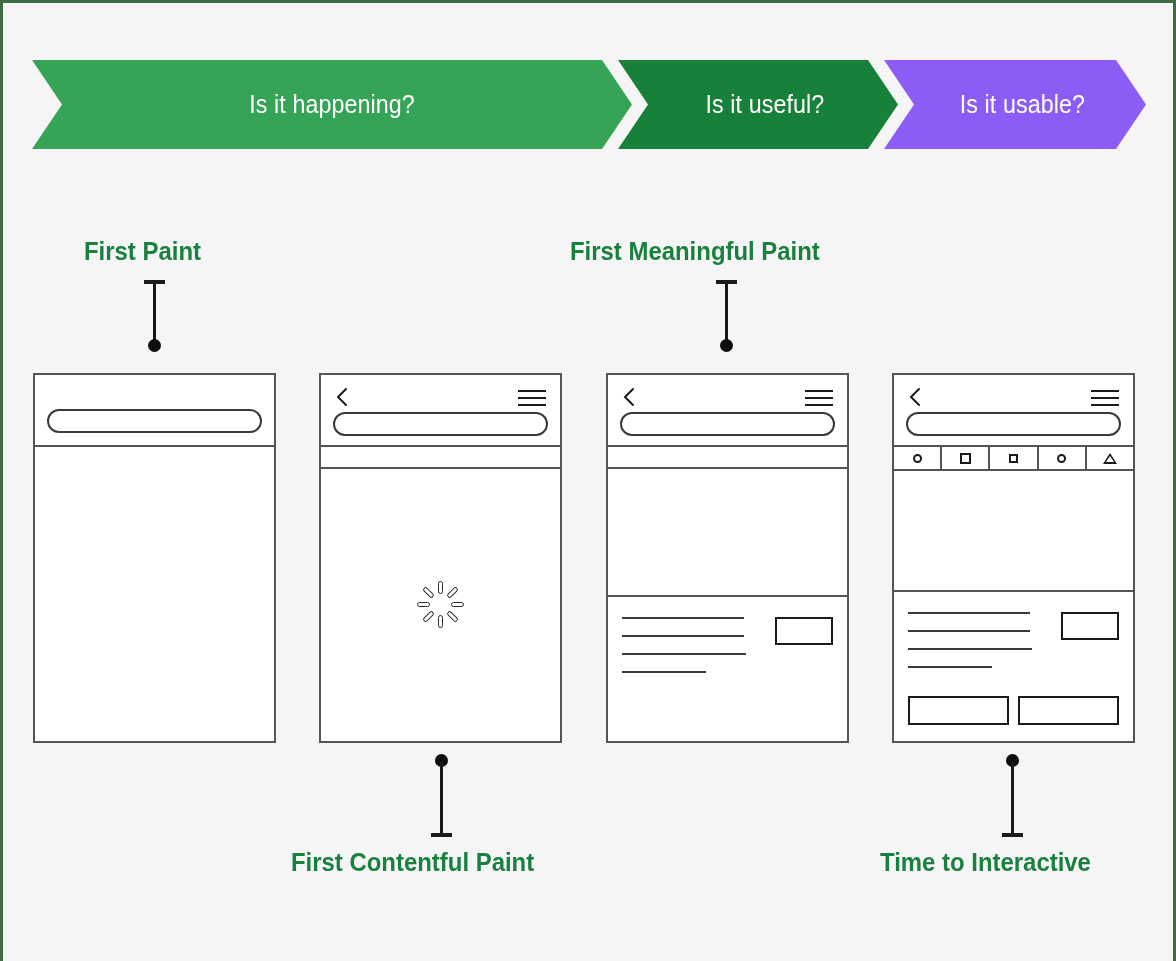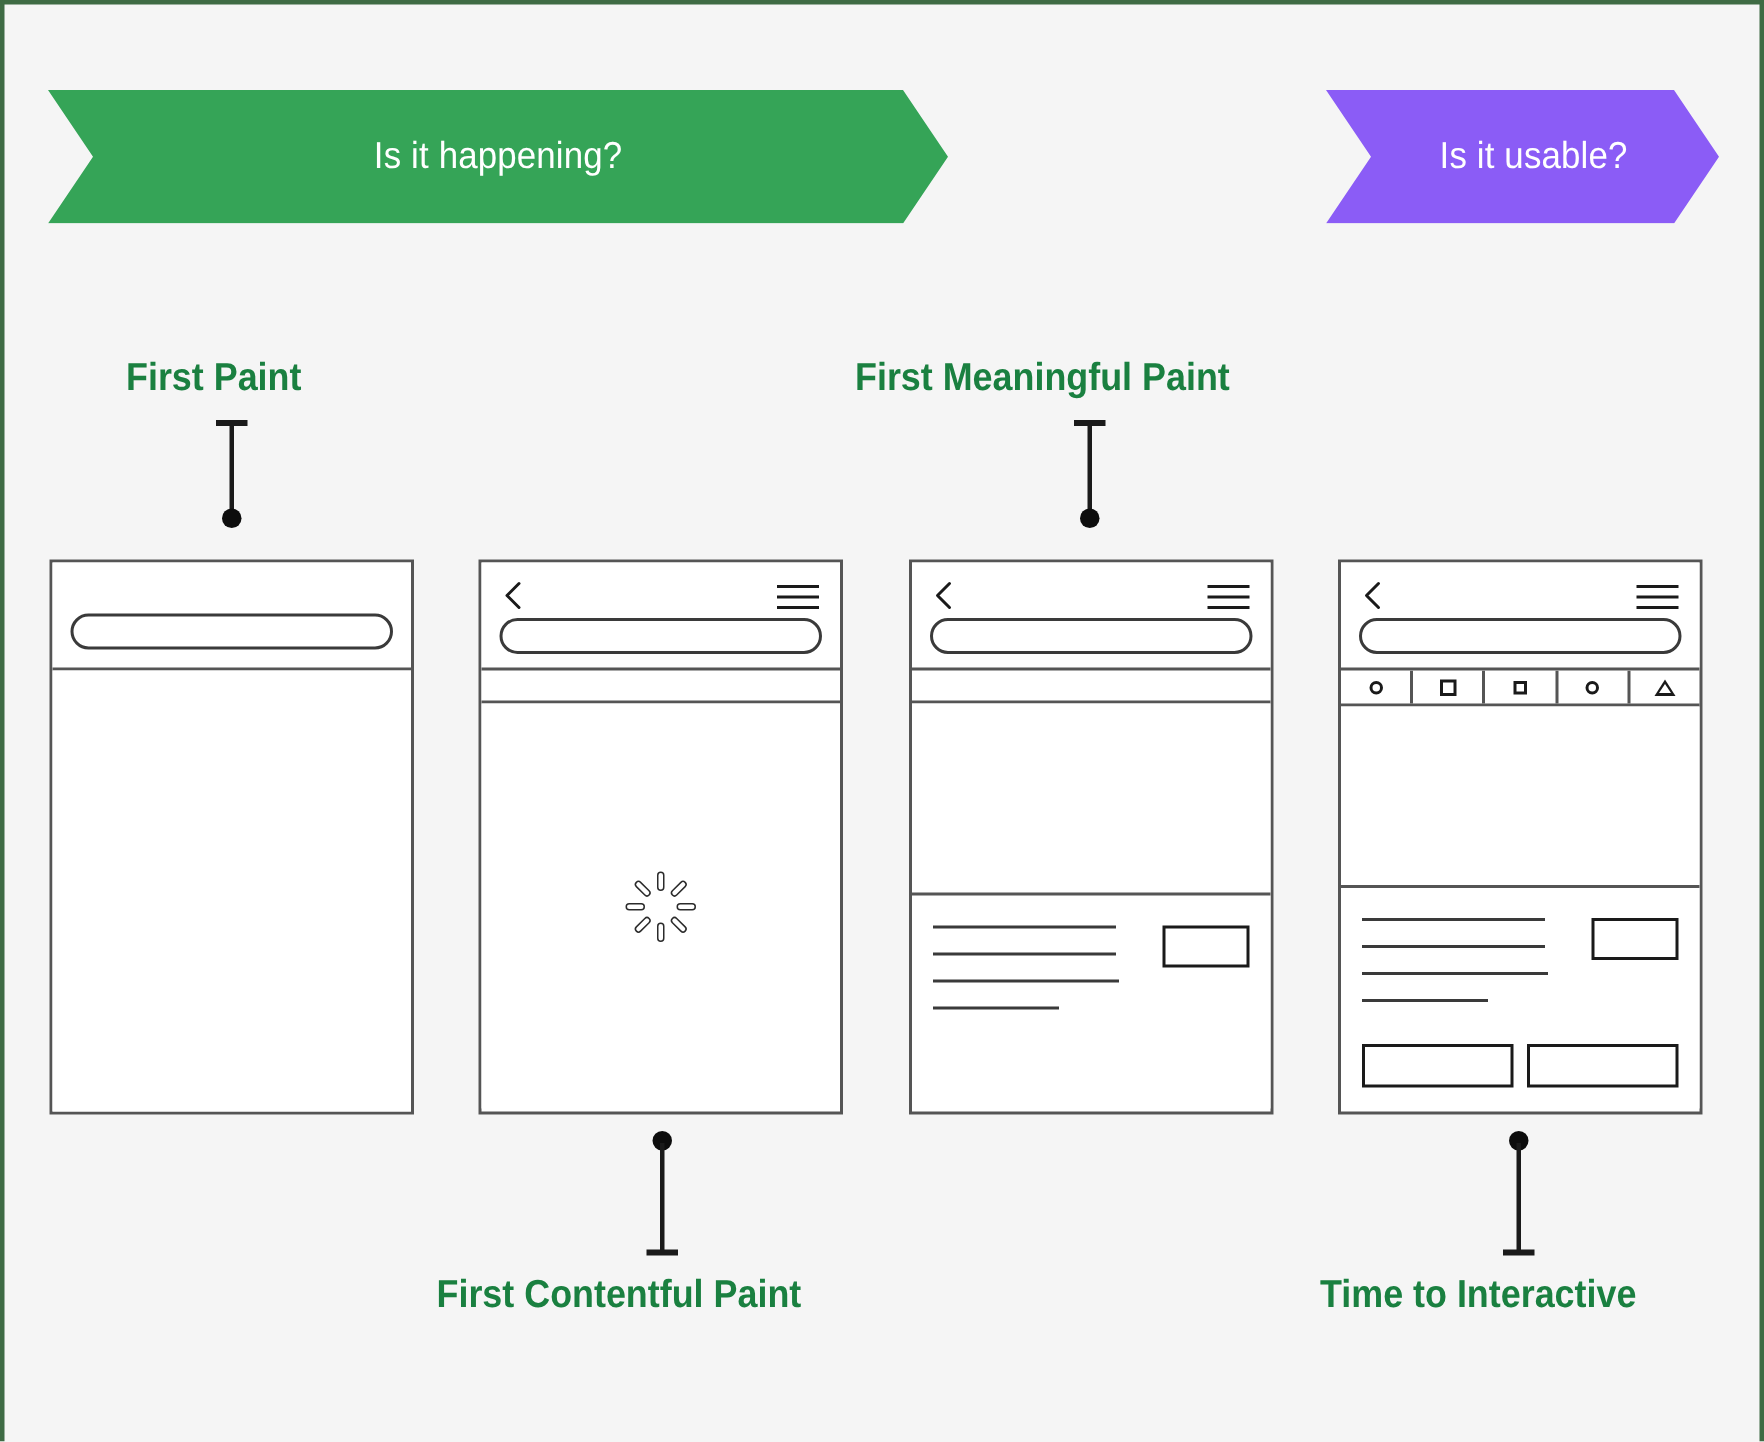--- a/index.html
+++ b/index.html
@@ -235,20 +235,25 @@
 <div id="page">
 
   <div id="phase-bar">
 
     <div class="chev" style="left:0px; width:600px;
                 background:#35a457;
                 clip-path: polygon(0 0, 570px 0, 600px 50%, 570px 100%, 0 100%, 30px 50%);">
       <span class="chev-label">Is it happening?</span>
     </div>
 
+    <div class="chev" style="left:586px; width:280px;
+                background:#178039;
+                clip-path: polygon(0 0, 250px 0, 280px 50%, 250px 100%, 0 100%, 30px 50%);">
+      <span class="chev-label" style="margin-left:14px;">Is it useful?</span>
+    </div>
 
     <div class="chev" style="left:852px; width:262px;
                 background:#8b5cf6;
                 clip-path: polygon(0 0, 232px 0, 262px 50%, 232px 100%, 0 100%, 30px 50%);">
       <span class="chev-label" style="margin-left:14px;">Is it usable?</span>
     </div>
   </div>
 
   <div class="metric-label" style="left:81px; top:233px;">First Paint</div>
 

